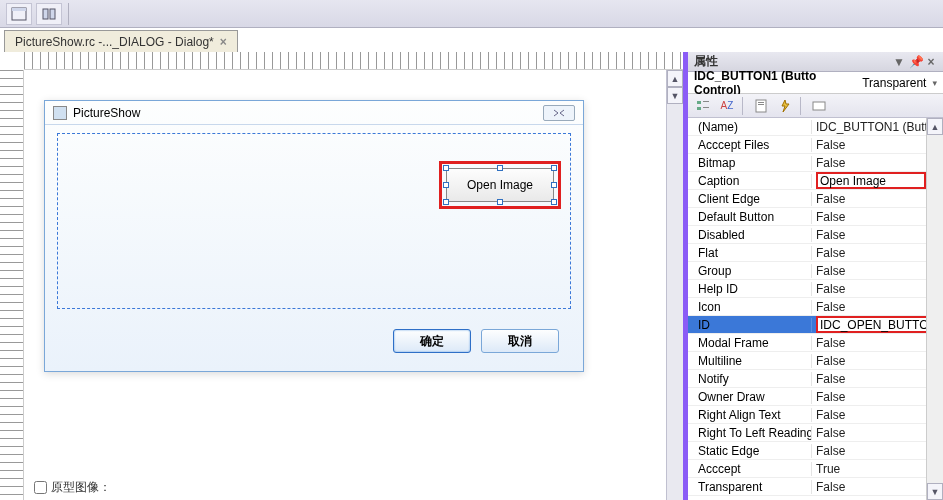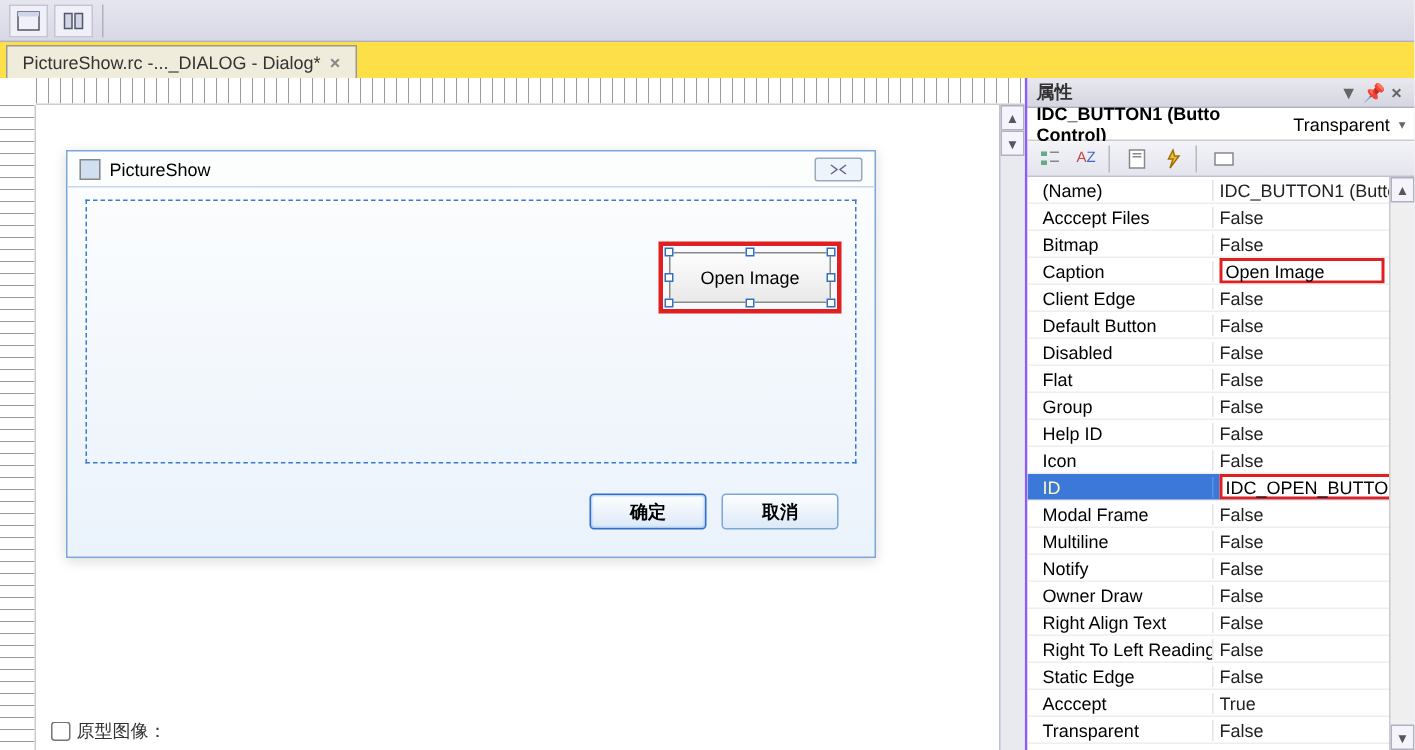--- a/index.html
+++ b/index.html
@@ -4,21 +4,21 @@
 <style>
 * { box-sizing: border-box; margin: 0; padding: 0; font-family: "Microsoft YaHei", "Segoe UI", Tahoma, sans-serif; font-size: 12px; }
 body { background: #e8e8f0; width: 943px; height: 500px; overflow: hidden; position: relative; }
 
 
 .top-toolbar { height: 28px; background: linear-gradient(#e6e6f0,#d8d8e6); border-bottom: 1px solid #b0b0c0; display: flex; align-items: center; padding: 0 6px; gap: 4px; }
 .toolbar-btn { width: 26px; height: 22px; border: 1px solid #c4c4d4; background: #f0f0f8; display: flex; align-items: center; justify-content: center; }
 .toolbar-sep { width: 5px; height: 22px; border-left: 1px solid #b0b0c0; margin: 0 2px; }
 
 
-.tab-bar { height: 24px; background: #fde047; display: flex; align-items: flex-end; padding-left: 4px; }
+.tab-bar { height: 24px; background: #ffffff; display: flex; align-items: flex-end; padding-left: 4px; }
 .tab { background: #f0ecdc; border: 1px solid #999; border-bottom: none; padding: 3px 10px; display: flex; align-items: center; gap: 6px; height: 22px; color: #333; }
 .tab-close { color: #888; font-weight: bold; cursor: pointer; }
 
 
 .main-area { position: absolute; top: 52px; left: 0; right: 0; bottom: 0; display: flex; }
 
 
 .designer-wrap { flex: 1; position: relative; background: #fff; display: flex; flex-direction: column; }
 .ruler-h { height: 18px; background: #fff; border-bottom: 1px solid #ccc; margin-left: 24px; position: relative; overflow: hidden; }
 .ruler-h::before { content:""; position:absolute; left:0; right:0; top:0; bottom:0; background: repeating-linear-gradient(to right, #999 0, #999 1px, transparent 1px, transparent 8px); }
@@ -49,39 +49,39 @@
 
 
 .bottom-row { position:absolute; bottom:4px; left:10px; display:flex; align-items:center; gap:4px; color:#333; }
 .bottom-row input { width:13px; height:13px; }
 
 
 .des-scroll-v { width:17px; background:#e9e9f0; border-left:1px solid #c0c0d0; }
 .scroll-arrow { height:17px; border:1px solid #b0b0c0; background:#f4f4fa; display:flex; align-items:center; justify-content:center; font-size:9px; color:#556; }
 
 
-.right-panel { width:260px; background:#efefef; border-left:2px solid #8b5cf6; display:flex; flex-direction:column; }
+.right-panel { width:260px; background:#efefef; border-left:5px solid #8b5cf6; display:flex; flex-direction:column; }
 .panel-header { height:20px; background:linear-gradient(#e8e8f0,#d6d6e0); border-bottom:1px solid #b0b0c0; display:flex; align-items:center; padding:0 6px; font-weight:bold; color:#333; }
 .panel-header .spacer { margin-left:auto; display:flex; gap:4px; color:#666; }
 .pin-icon, .x-icon { width:12px; text-align:center; }
 .dropdown-arrow { font-size:9px; color:#666; margin-left:2px; }
 
 .object-row { height:22px; background:#fff; border-bottom:1px solid #ccc; display:flex; align-items:center; padding:0 6px; gap:4px; }
 .object-row b { font-weight:bold; }
 
 .prop-toolbar { height:24px; background:linear-gradient(#f3f3f8,#e4e4ee); border-bottom:1px solid #c0c0d0; display:flex; align-items:center; padding:0 4px; gap:2px; }
 .pt-btn { width:22px; height:20px; border:1px solid transparent; display:flex; align-items:center; justify-content:center; }
 .pt-sep { width:4px; height:18px; border-left:1px solid #b8b8c8; margin:0 2px; }
 
 .prop-grid { flex:1; overflow-y:auto; background:#fff; position:relative; }
 .prop-row { display:flex; height:18px; border-bottom:1px solid #eee; align-items:center; }
 .prop-name { width:124px; padding-left:10px; color:#000000; border-right:1px solid #e4e4e4; white-space:nowrap; overflow:hidden; }
 .prop-val { flex:1; padding-left:4px; color:#222; white-space:nowrap; overflow:hidden; position:relative; }
 .prop-row.selected { background:#3b78d8; color:#fff; }
-.prop-row.selected .prop-name { color:#fef9c3; border-right-color:#5a90e0; }
+.prop-row.selected .prop-name { color:#000000; border-right-color:#5a90e0; }
 .prop-row.selected .prop-val { color:#fff; }
 
 .red-box-val { border:2px solid #e02020; padding:0 2px; height:17px; line-height:15px; display:inline-block; min-width:110px; background:#fff; color:#000; }
 
 .panel-scroll { width:17px; background:#efefef; border-left:1px solid #ccc; display:flex; flex-direction:column; }
 
 
 svg { display:block; }
 </style>
 </head>

